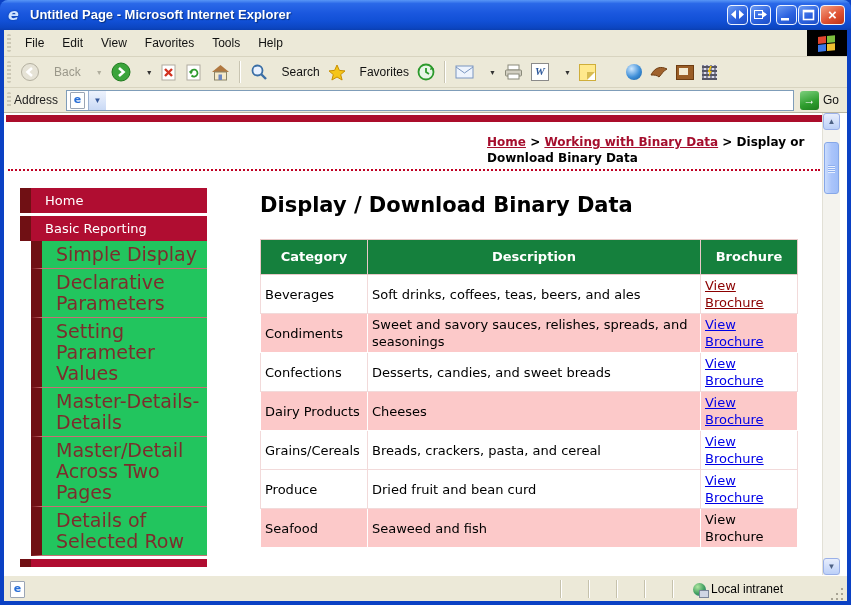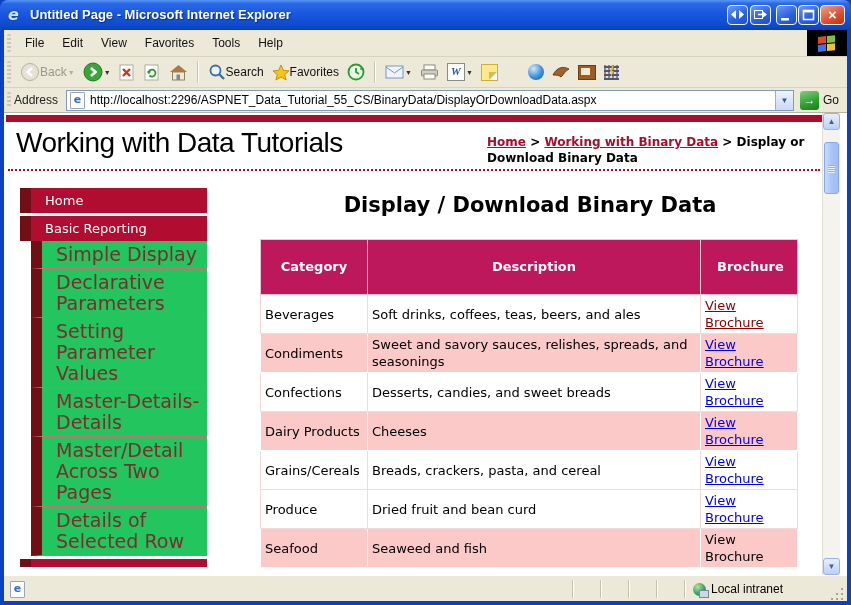--- a/index.html
+++ b/index.html
@@ -39,21 +39,21 @@
   .grip{position:absolute;left:3px;top:4px;bottom:4px;width:4px;
     background:repeating-linear-gradient(180deg,#cbc7b4 0 2px,transparent 2px 4px);border-radius:2px;}
   .menu-items{position:absolute;left:12px;top:0;height:26px;display:flex;}
   .menu-item{padding:0 9px;line-height:26px;font-size:12px;color:#111;cursor:pointer;}
   .win-logo{position:absolute;right:0;top:0;width:40px;height:26px;background:#000;
     display:flex;align-items:center;justify-content:center;}
   .win-logo .flag{width:18px;height:15px;display:grid;grid-template-columns:8px 8px;grid-template-rows:7px 7px;gap:1px;transform:skewY(-6deg);}
   .win-logo .flag i{display:block;}
   
   .toolbar{top:57px;height:31px;border-bottom:1px solid #d8d4c0;display:flex;align-items:center;padding-left:12px;}
-  .tbtn{display:flex;align-items:center;gap:0;padding:2px 4px;border-radius:3px;cursor:pointer;white-space:nowrap;}
+  .tbtn{display:flex;align-items:center;gap:14px;padding:2px 4px;border-radius:3px;cursor:pointer;white-space:nowrap;}
   .tbtn .lbl{font-size:12px;color:#111;}
   .tbtn.disabled .lbl{color:#9a988a;}
   .chev{font-size:7px;color:#333;margin-left:1px;}
   .chev.dim{color:#b0ae9e;}
   .tsep{width:1px;height:22px;background:#c9c5b2;border-right:1px solid #fff;margin:0 5px;}
   .tgap{width:22px;}
   
   .addressbar{top:88px;height:25px;border-bottom:1px solid #b9b5a2;display:flex;align-items:center;padding-left:10px;}
   .addr-label{font-size:12px;color:#222;margin-right:8px;}
   .addr-input{position:relative;flex:1;height:21px;background:#fff;border:1px solid #7f9db9;display:flex;align-items:center;box-sizing:border-box;}
@@ -81,25 +81,25 @@
     font-size:13px;line-height:25px;height:25px;padding-left:14px;margin-top:3px;
   }
   .side-item.l1:first-child{margin-top:0;}
   .side-item.l2{
     margin-left:11px;border-left:11px solid #701014;background:#22c55e;color:#7c2d2d;
     font-size:19px;line-height:21px;padding:3px 4px 3px 14px;border-bottom:1px solid #c96f75;
   }
   .side-item.partial{height:8px;padding:0;line-height:0;}
   
   .main{position:absolute;left:256px;top:79px;width:540px;font-family:"DejaVu Sans",sans-serif;}
-  .page-heading{font:bold 21px/26px "DejaVu Sans",sans-serif;color:#000;margin:0;text-align:center;}
+  .page-heading{font:bold 21px/26px "DejaVu Sans",sans-serif;color:#000;margin:0;}
   table.grid{border-collapse:collapse;table-layout:fixed;width:537px;margin-top:21px;}
   table.grid th{
-    background:#be185d;color:#fff;font:bold 13px/16px "DejaVu Sans",sans-serif;
-    height:22px;text-align:center;border:1px solid #e8c8c8;padding:16px;
+    background:#15803d;color:#fff;font:bold 13px/16px "DejaVu Sans",sans-serif;
+    height:22px;text-align:center;border:1px solid #e8c8c8;padding:6px;
   }
   table.grid td{
     font-size:13px;line-height:17px;color:#000;border:1px solid #f2dada;
     padding:2px 4px;vertical-align:middle;height:33px;
   }
   tr.pink td{background:#fcc9c9;border-color:#fff;}
   td.bro a{text-decoration:underline;cursor:pointer;}
   td.bro a.lnk{color:#0000e6;}
   td.bro a.visited{color:#8b0000;}
   td.bro .plain{color:#000;}
@@ -115,21 +115,21 @@
     background:repeating-linear-gradient(180deg,#8fb0ef 0 1px,#e8f0ff 1px 2px);}
   
   .statusbar{
     position:absolute;left:4px;top:575px;width:843px;height:26px;background:#ece9d8;
     border-top:1px solid #fff;box-shadow:0 -2px 0 #b9b5a2 inset;box-shadow:none;
     display:flex;align-items:center;font-size:12px;
   }
   .statusbar .left-icon{margin-left:6px;}
   .statusbar .spacer{flex:1;}
   .sb-panel{height:18px;border-left:1px solid #c6c2ac;box-shadow:1px 0 0 #fff inset;width:27px;}
-  .sb-zone{display:flex;align-items:center;gap:5px;width:130px;height:18px;border-left:1px solid #c6c2ac;box-shadow:1px 0 0 #fff inset;padding-left:8px;}
+  .sb-zone{display:flex;align-items:center;gap:5px;width:130px;height:18px;border-left:1px solid #c6c2ac;box-shadow:1px 0 0 #fff inset;padding-left:20px;}
   .globe{width:13px;height:13px;border-radius:50%;background:radial-gradient(circle at 35% 30%,#aee6a0,#3f9e5f 55%,#2b6fae);flex:none;position:relative;}
   .globe:after{content:"";position:absolute;right:-3px;bottom:-2px;width:8px;height:6px;background:#cfd6e4;border:1px solid #7a8699;}
   .resize-grip{width:16px;height:16px;margin:0 2px 0 6px;align-self:flex-end;
     background:
       radial-gradient(circle 1.5px at 13px 13px,#a8a494 98%,transparent),
       radial-gradient(circle 1.5px at 13px 8px,#a8a494 98%,transparent),
       radial-gradient(circle 1.5px at 8px 13px,#a8a494 98%,transparent),
       radial-gradient(circle 1.5px at 13px 3px,#a8a494 98%,transparent),
       radial-gradient(circle 1.5px at 8px 8px,#a8a494 98%,transparent),
       radial-gradient(circle 1.5px at 3px 13px,#a8a494 98%,transparent);}
@@ -299,32 +299,30 @@
   <div class="tbtn">
     <span class="ico matrix"></span>
   </div>
 </div>
 
 <div class="bar addressbar">
   <div class="grip"></div>
   <span class="addr-label">Address</span>
   <div class="addr-input">
     <span class="page-e">e</span>
-    <input class="url" readonly="" value="http://localhost:2296/ASPNET_Data_Tutorial_55_CS/BinaryData/DisplayOrDownloadData.aspx" style="">
     <span class="addr-drop">▼</span>
   </div>
   <div class="go-area">
     <span class="go-box">→</span>
     <span class="go-lbl">Go</span>
   </div>
 </div>
 
 <div class="content">
   <div class="redbar"></div>
-  <div class="site-title">Working with Data Tutorials</div>
 
   <div class="breadcrumb">
     <a>Home</a>
     <span>&gt;</span>
     <a>Working with Binary Data</a>
     <span>&gt;</span>
     <span>Display or Download Binary Data</span>
   </div>
 
   <div class="dotted-sep"></div>

